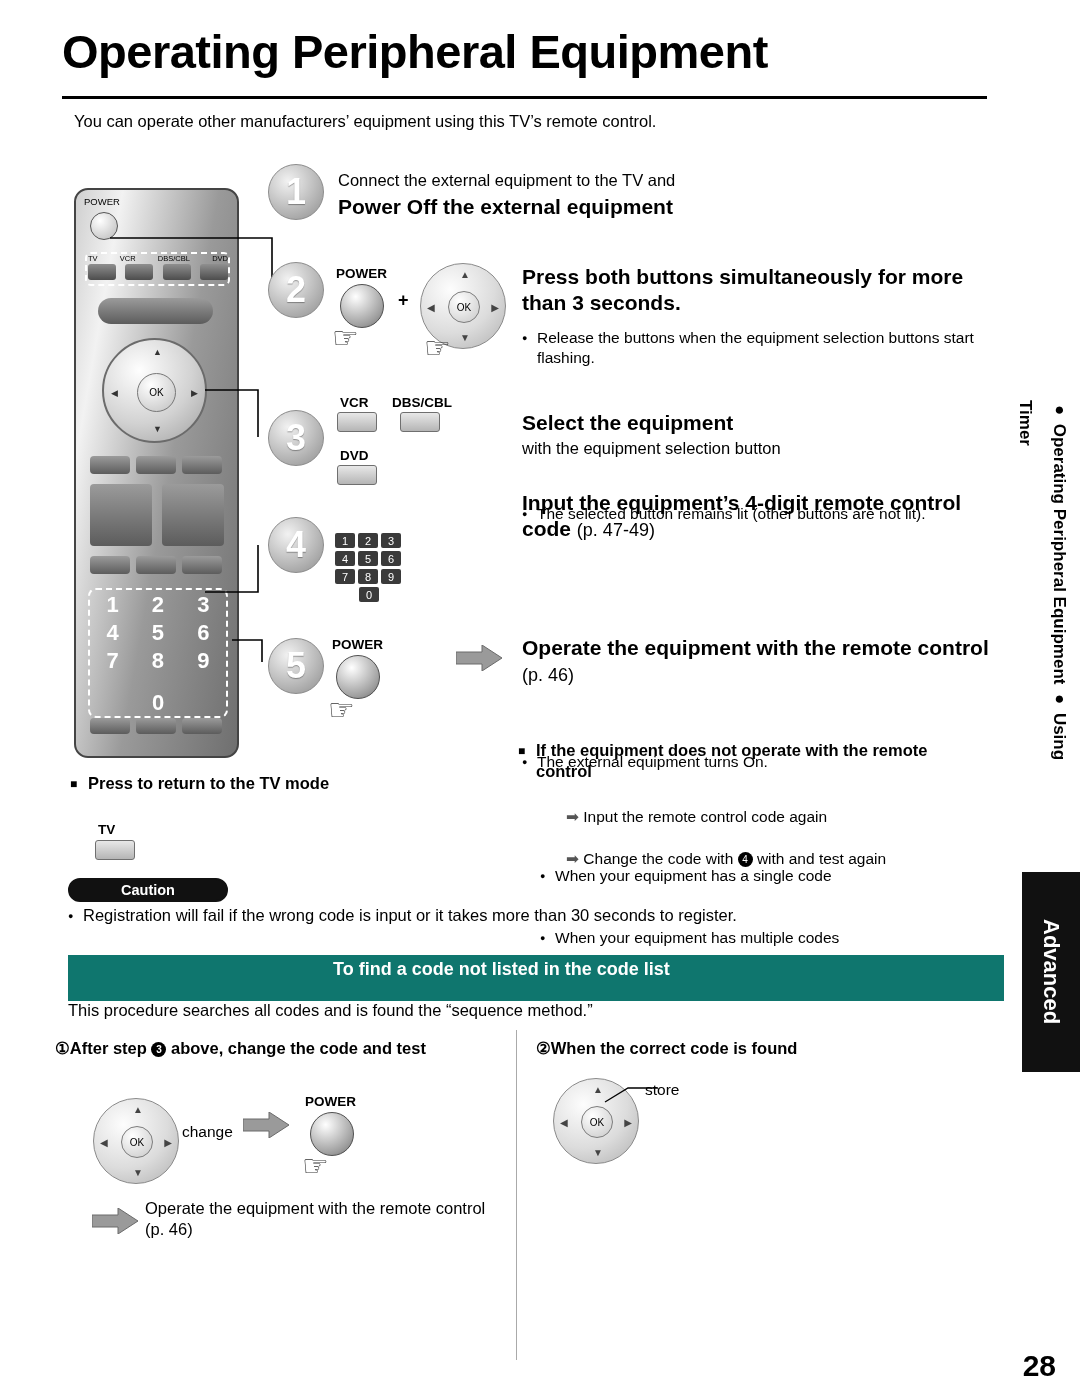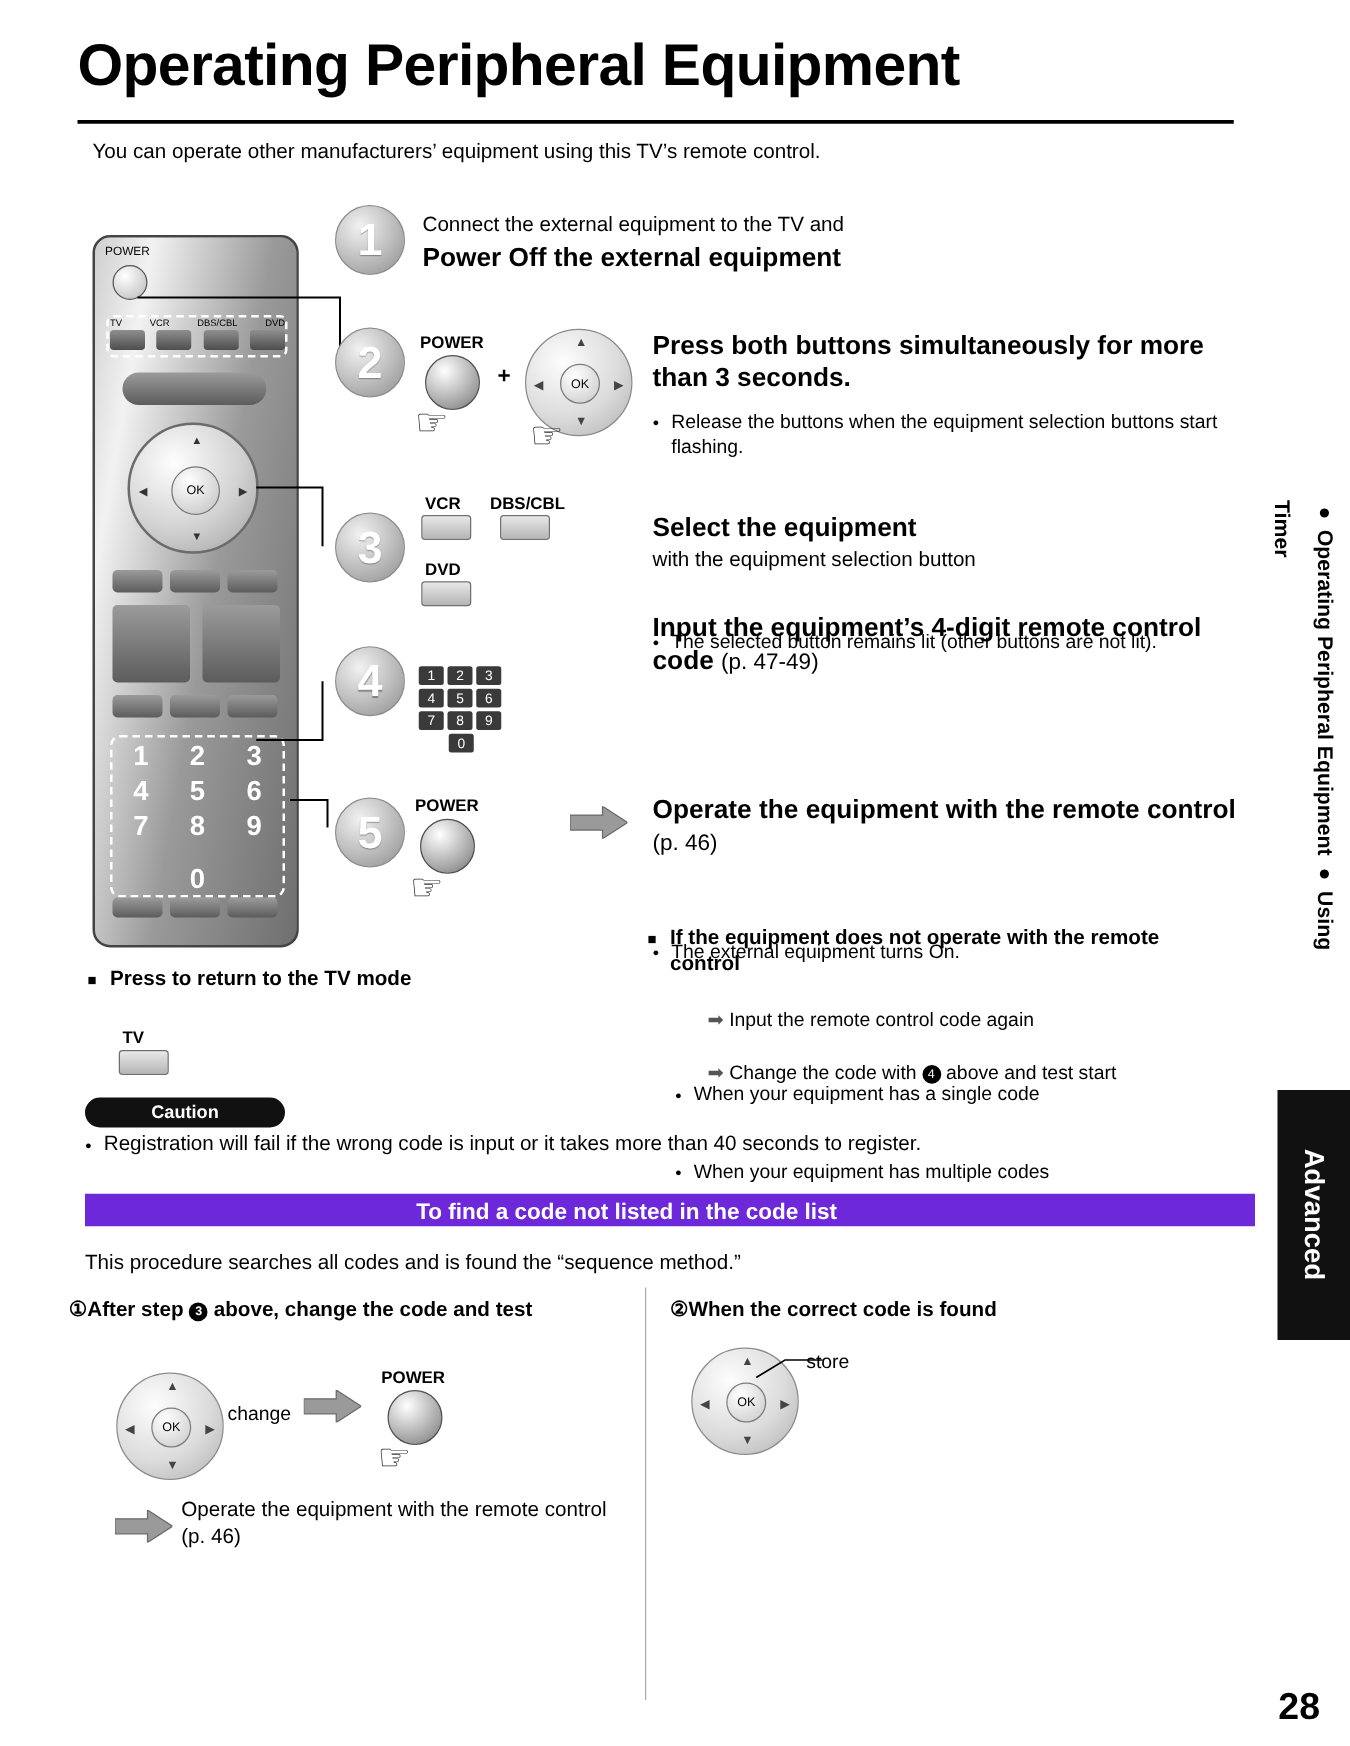--- a/index.html
+++ b/index.html
@@ -149,21 +149,21 @@
   
   .caution-pill {
     position:absolute; left:68px; top:878px; width:160px; height:24px;
     border:2px solid #111; border-radius:12px; background:#111; color:#fff;
     font-size:14.5px; font-weight:bold; display:flex; align-items:center; justify-content:center;
   }
   .caution-text { position:absolute; left:68px; top:906px; width:880px; font-size:16.5px; }
 
   
   .black-bar {
-    position:absolute; left:68px; top:955px; width:936px; height:26px; background:#6d28d9;
+    position:absolute; left:68px; top:955px; width:936px; height:46px; background:#0f766e;
   }
   .black-bar span {
     position:absolute; left:265px; top:4px; color:#fff; font-size:18px; font-weight:bold;
   }
 
   .divider-v { position:absolute; left:516px; top:1030px; width:1px; height:330px; background:#aaa; }
 
   .page-num { position:absolute; right:24px; bottom:14px; font-size:30px; font-weight:bold; }
 
   .circled {
@@ -310,25 +310,25 @@
   <div class="t-small bullet" style="left:540px; top:786px; width:440px;">When your equipment has a single code</div>
   <div class="t-small bullet" style="left:540px; top:828px; width:440px;">When your equipment has multiple codes</div>
   <div class="t-small" style="left:566px; top:807px; width:420px;">
     <span class="arrow-sm">➡</span>
     <span>Input the remote control code again</span>
   </div>
   <div class="t-small" style="left:566px; top:849px; width:430px;">
     <span class="arrow-sm">➡</span>
     <span>Change the code with</span>
     <span class="circled">4</span>
-    <span>above and test start</span>
+    <span>with and test again</span>
   </div>
 
   <div class="caution-pill">Caution</div>
-  <div class="caution-text bullet">Registration will fail if the wrong code is input or it takes more than 40 seconds to register.</div>
+  <div class="caution-text bullet">Registration will fail if the wrong code is input or it takes more than 30 seconds to register.</div>
 
   <div class="black-bar">
     <span>To find a code not listed in the code list</span>
   </div>
   <div class="t-norm" style="left:68px; top:1000px; width:900px;">This procedure searches all codes and is found the “sequence method.”</div>
 
   <div class="divider-v"></div>
 
   <div class="t-norm" style="left:55px; top:1038px; width:430px; font-weight:bold;">
     <span>①</span><span>After step</span>

